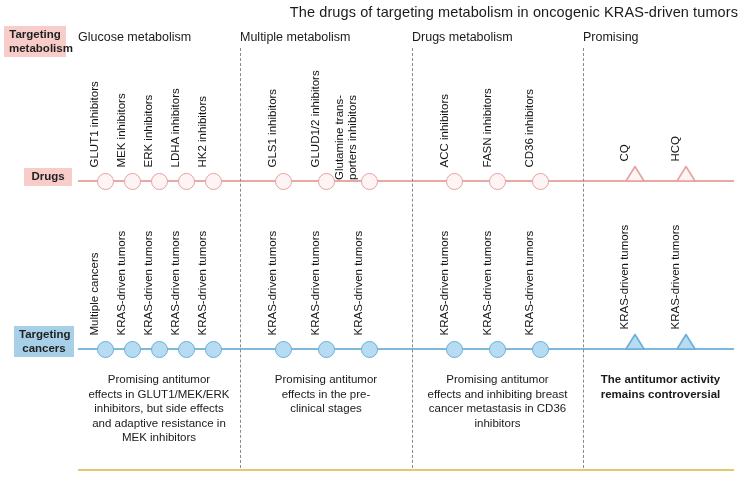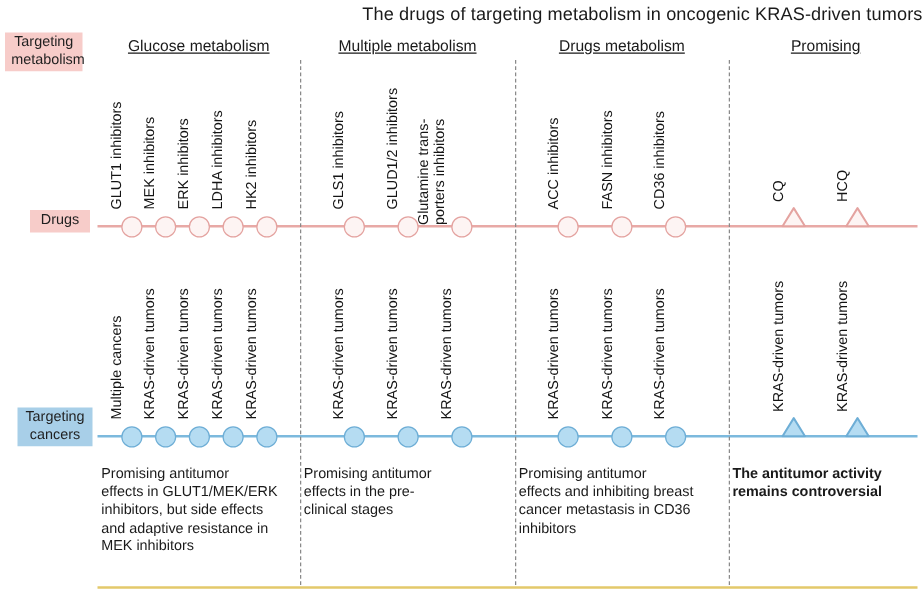--- a/index.html
+++ b/index.html
@@ -40,20 +40,21 @@
   
   .row-chip {
     position: absolute;
     text-align: center;
     font-size: 11.5px;
     line-height: 13.5px;
     color: #1f1f1f;
     padding: 2px 5px;
     box-sizing: border-box;
     white-space: pre-line;
+    font-weight: bold;
   }
   .chip-metabolism {
     left: 4px;
     top: 26px;
     width: 62px;
     background: #f7ccc9;
   }
   .chip-drugs {
     left: 24px;
     top: 168px;
@@ -71,25 +72,23 @@
     top: 455px;
     width: 50px;
     background: #f97316;
     margin-top: 36px;
   }
 
   
   .sec-header {
     position: absolute;
     top: 30px;
-    text-align: center;
     font-size: 12.5px;
     color: #1a1a1a;
     white-space: nowrap;
-    text-decoration: underline;
   }
 
   
   .divider {
     position: absolute;
     top: 48px;
     width: 0;
     height: 420px;
     border-left: 1px dashed #8a8a8a;
   }
@@ -147,21 +146,21 @@
     white-space: pre-line;
     transform-origin: left bottom;
     transform: rotate(-90deg);
     text-align: left;
   }
   .v-label.two-line { line-height: 12.5px; }
 
   
   .desc {
     position: absolute;
-    text-align: left;
+    text-align: center;
     font-size: 11.5px;
     line-height: 14.5px;
     color: #1a1a1a;
   }
 </style>
 </head>
 <body>
 
 <div id="canvas">
 

